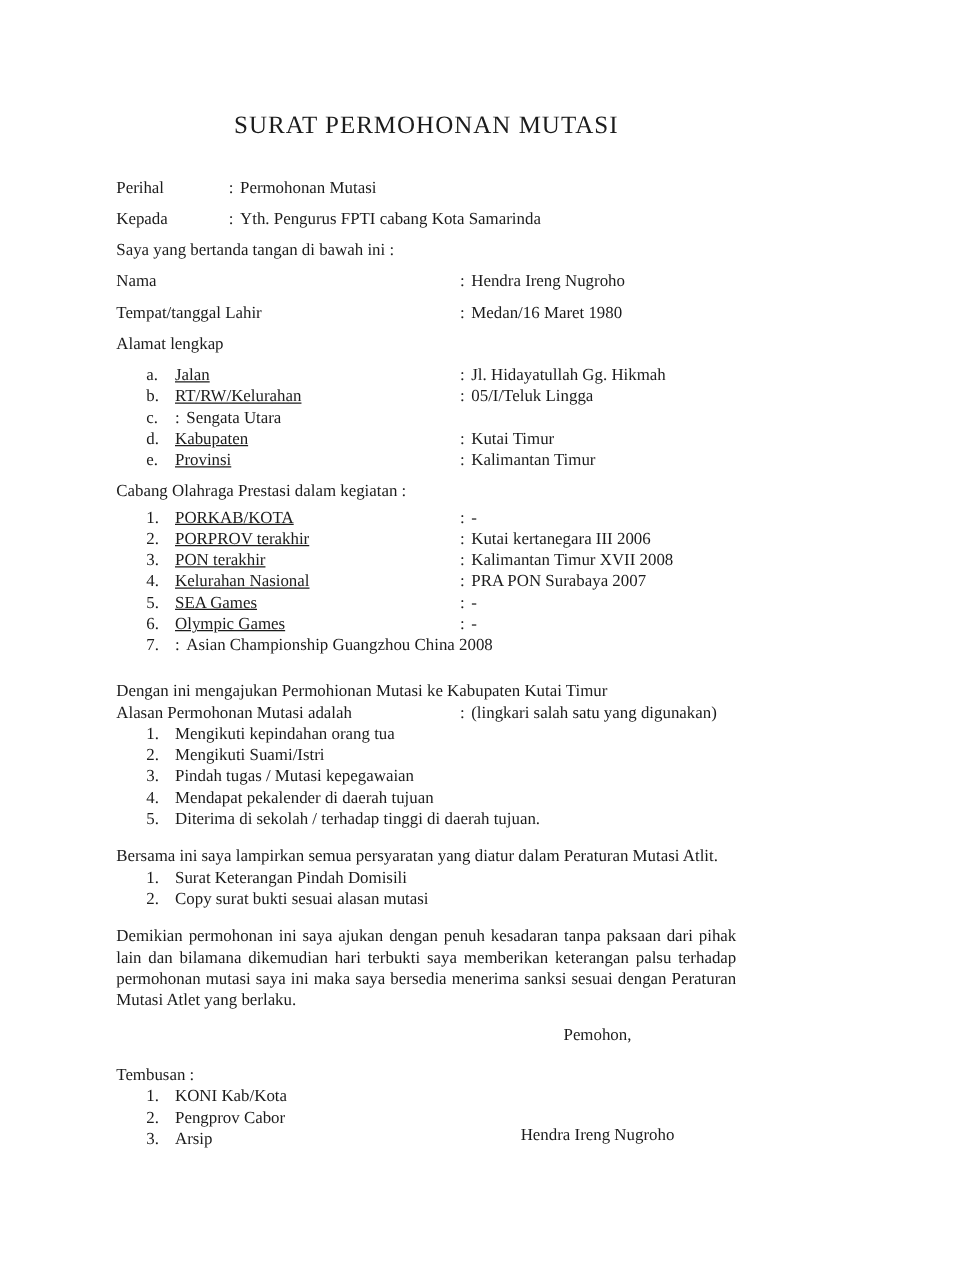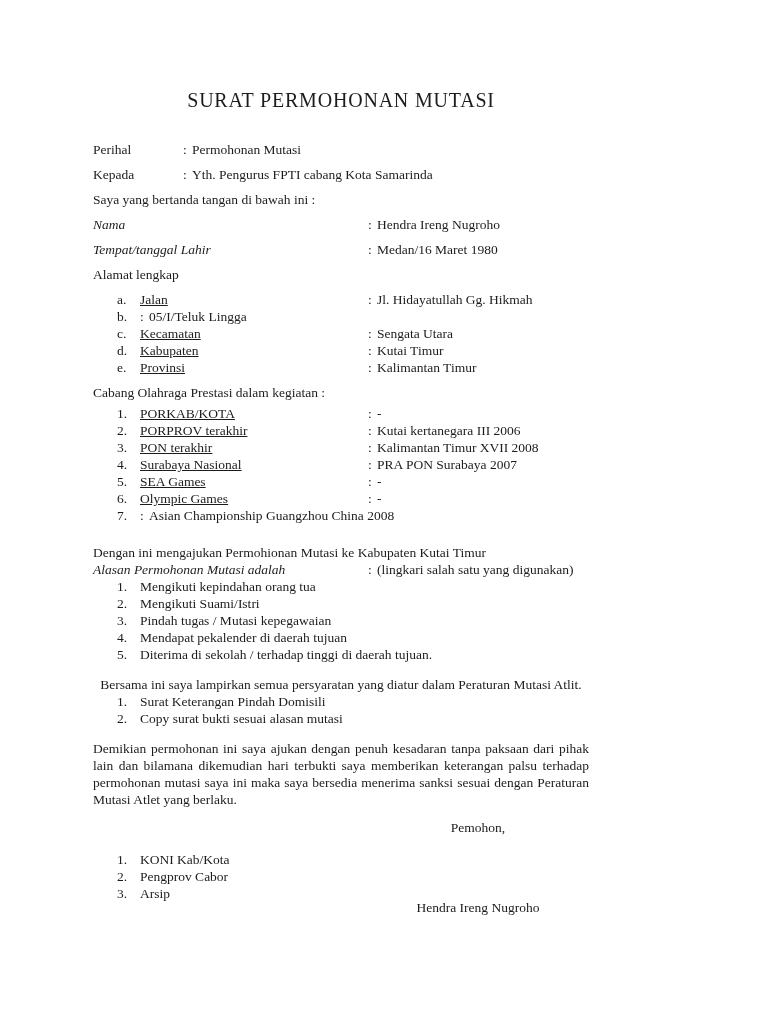--- a/index.html
+++ b/index.html
@@ -22,21 +22,21 @@
   .doc-title {
     text-align: center;
     font-size: 20px;
     letter-spacing: 0.8px;
     line-height: 24px;
     margin-bottom: 29px;
     font-weight: normal;
   }
   .frow { display: flex; line-height: 17px; margin-bottom: 8px; }
   .frow .lbl { width: 90px; flex-shrink: 0; }
-  .frow.wide .lbl { width: 275px; font-style: italic; }
+  .frow.wide .lbl { width: 275px; }
   .colon { display: inline-block; width: 9px; flex-shrink: 0; }
   .plain-line { line-height: 17px; margin-bottom: 8px; }
   .list { margin-left: 24px; }
   .li { display: flex; line-height: 17px; }
   .li .mk { width: 23px; flex-shrink: 0; }
   .li .llbl { width: 228px; flex-shrink: 0; text-decoration: underline; }
   .sec-gap-sm { margin-top: 8px; }
   .sec-gap-md { margin-top: 13px; }
   .sec-gap-lg { margin-top: 20px; }
   .heading-line { line-height: 17px; margin-bottom: 4px; font-family: Liberation Serif, serif; }
@@ -86,26 +86,26 @@
 
   <div class="list">
     <div class="li">
       <span class="mk">a.</span>
       <span class="llbl">Jalan</span>
       <span class="colon">:</span>
       <span>Jl. Hidayatullah Gg. Hikmah</span>
     </div>
     <div class="li">
       <span class="mk">b.</span>
+      <span class="llbl">RT/RW/Kelurahan</span>
       <span class="colon">:</span>
       <span>05/I/Teluk Lingga</span>
     </div>
     <div class="li">
       <span class="mk">c.</span>
-      <span class="llbl">Kecamatan</span>
       <span class="colon">:</span>
       <span>Sengata Utara</span>
     </div>
     <div class="li">
       <span class="mk">d.</span>
       <span class="llbl">Kabupaten</span>
       <span class="colon">:</span>
       <span>Kutai Timur</span>
     </div>
     <div class="li">
@@ -131,21 +131,21 @@
       <span>Kutai kertanegara III 2006</span>
     </div>
     <div class="li">
       <span class="mk">3.</span>
       <span class="llbl">PON terakhir</span>
       <span class="colon">:</span>
       <span>Kalimantan Timur XVII 2008</span>
     </div>
     <div class="li">
       <span class="mk">4.</span>
-      <span class="llbl">Surabaya Nasional</span>
+      <span class="llbl">Kelurahan Nasional</span>
       <span class="colon">:</span>
       <span>PRA PON Surabaya 2007</span>
     </div>
     <div class="li">
       <span class="mk">5.</span>
       <span class="llbl">SEA Games</span>
       <span class="colon">:</span>
       <span>-</span>
     </div>
     <div class="li">
@@ -183,40 +183,41 @@
     <div class="li">
       <span class="mk">4.</span>
       <span>Mendapat pekalender di daerah tujuan</span>
     </div>
     <div class="li">
       <span class="mk">5.</span>
       <span>Diterima di sekolah / terhadap tinggi di daerah tujuan.</span>
     </div>
   </div>
 
-  <div class="plain-line sec-gap-md" style="margin-bottom:0;text-align:center;">Bersama ini saya lampirkan semua persyaratan yang diatur dalam Peraturan Mutasi Atlit.</div>
+  <div class="plain-line sec-gap-md" style="margin-bottom:0;">Bersama ini saya lampirkan semua persyaratan yang diatur dalam Peraturan Mutasi Atlit.</div>
   <div class="list">
     <div class="li">
       <span class="mk">1.</span>
       <span>Surat Keterangan Pindah Domisili</span>
     </div>
     <div class="li">
       <span class="mk">2.</span>
       <span>Copy surat bukti sesuai alasan mutasi</span>
     </div>
   </div>
 
   <p class="closing-par">Demikian permohonan ini saya ajukan dengan penuh kesadaran tanpa paksaan dari pihak lain dan bilamana dikemudian hari terbukti saya memberikan keterangan palsu terhadap permohonan mutasi saya ini maka saya bersedia menerima sanksi sesuai dengan Peraturan Mutasi Atlet yang berlaku.</p>
 
   <div class="sig-wrap">
     <div class="sig-col">
       <div class="pemohon">Pemohon,</div>
       <div class="sig-name">Hendra Ireng Nugroho</div>
     </div>
     <div class="tembusan">
+      <div class="tembusan-heading">Tembusan :</div>
       <div class="list">
         <div class="li">
           <span class="mk">1.</span>
           <span>KONI Kab/Kota</span>
         </div>
         <div class="li">
           <span class="mk">2.</span>
           <span>Pengprov Cabor</span>
         </div>
         <div class="li">

